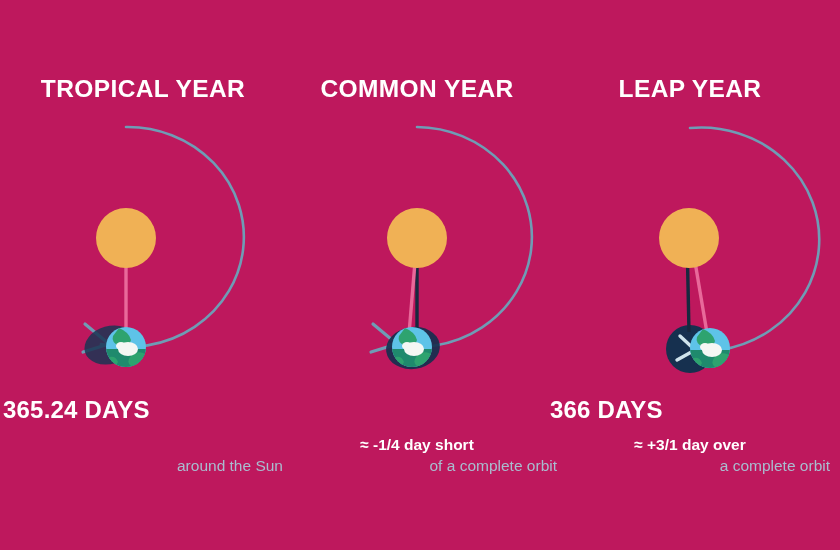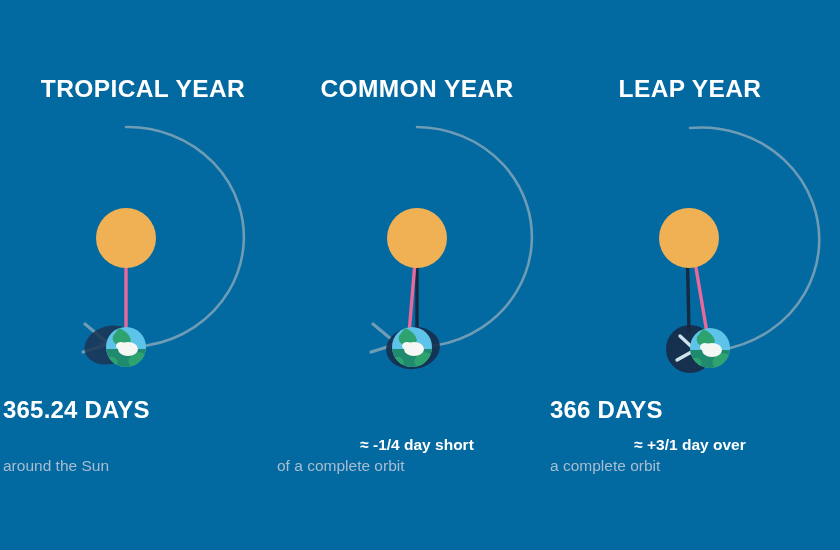--- a/index.html
+++ b/index.html
@@ -11,21 +11,21 @@
     width: 840px;
     height: 550px;
     overflow: hidden;
     font-family: "Liberation Sans", sans-serif;
     background: #27496d;
   }
   #infographic {
     position: relative;
     width: 840px;
     height: 550px;
-    background: #0369a1;
+    background: #be185d;
   }
   .panel {
     position: absolute;
     top: 0;
     width: 280px;
     height: 550px;
   }
   #panel-0 { left: 3px; }
   #panel-1 { left: 277px; }
   #panel-2 { left: 550px; }
@@ -76,21 +76,21 @@
     text-align: center;
     color: #ffffff;
     font-size: 15.5px;
     font-weight: bold;
   }
   .desc-weak {
     position: absolute;
     top: 457px;
     left: 0;
     width: 280px;
-    text-align: left;
+    text-align: right;
     color: #a9bdd0;
     font-size: 15.5px;
     font-weight: normal;
   }
 </style>
 </head>
 <body>
 
 <div id="infographic">
 

